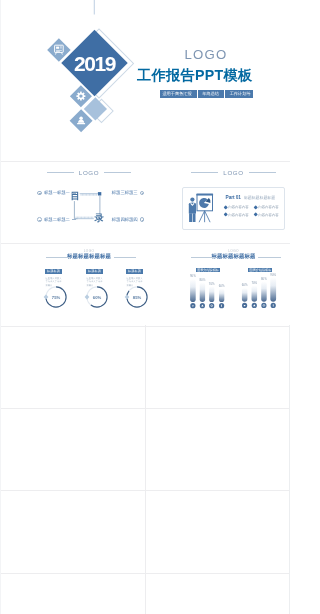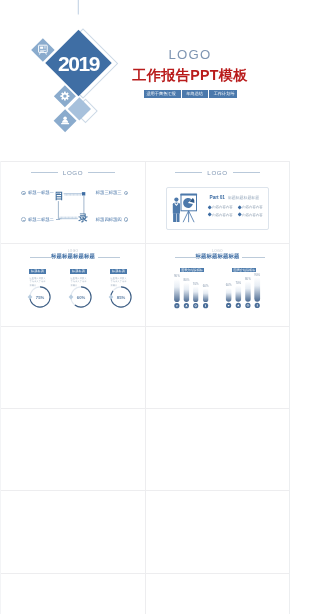--- a/index.html
+++ b/index.html
@@ -2,26 +2,26 @@
 <html><head>
 <meta charset="utf-8">
 <style>
   html,body{margin:0;padding:0;}
   body{width:290px;height:614px;background:#fff;font-family:"Liberation Sans",sans-serif;overflow:hidden;}
   .page{position:relative;width:290px;height:614px;background:#fff;overflow:hidden;}
   .edgeL{position:absolute;left:0;top:0;width:1px;height:614px;background:#f3f4f6;}
   .edgeR{position:absolute;left:289px;top:0;width:1px;height:614px;background:#eceef0;}
   .wm{position:absolute;right:5px;top:4px;display:flex;align-items:center;gap:2px;}
   .wm-txt{font-size:7px;color:#dcdcdc;letter-spacing:.4px;line-height:8px;}
-  .slide{position:absolute;background:#fff;overflow:hidden;}
+  .slide{position:absolute;background:#fff;overflow:hidden;margin-left:16px;}
   .hline{position:absolute;left:1px;width:288px;height:1px;background:#ededef;}
   .vline{position:absolute;width:1px;background:#ededef;}
   #s-cover svg{position:absolute;left:0;top:0;}
   .cv-logo{position:absolute;left:115px;top:45px;width:150px;text-align:center;font-size:13.2px;color:#7e95b2;letter-spacing:1.2px;line-height:19px;}
-  .cv-title{position:absolute;left:115px;top:65px;width:150px;text-align:center;font-size:14.2px;font-weight:bold;color:#b91c1c;letter-spacing:0.3px;line-height:20px;white-space:nowrap;}
+  .cv-title{position:absolute;left:121px;top:65px;width:150px;text-align:left;font-size:14.2px;font-weight:bold;color:#0369a1;letter-spacing:0.3px;line-height:20px;white-space:nowrap;}
   .cv-chips{position:absolute;left:144px;top:90px;width:93px;height:7.5px;background:#4b79ac;display:flex;align-items:center;justify-content:space-around;}
   .cv-chip{font-size:4.2px;color:#fff;line-height:5px;white-space:nowrap;}
   .cv-sep{width:1px;height:7.5px;background:#ffffff;display:inline-block;}
 
   .sl{width:144px;height:81px;}
   .sl.rgt{width:143px;}
   .sv{position:absolute;left:0;top:0;width:144px;height:81px;}
   .sec-hdr{position:absolute;left:0;top:7px;width:144px;display:flex;align-items:center;justify-content:center;gap:5px;}
   .sh-line{width:27px;height:1px;background:#b9c9da;}
   .sh-txt{font-size:6.2px;color:#7e95b2;letter-spacing:.6px;line-height:7px;}

